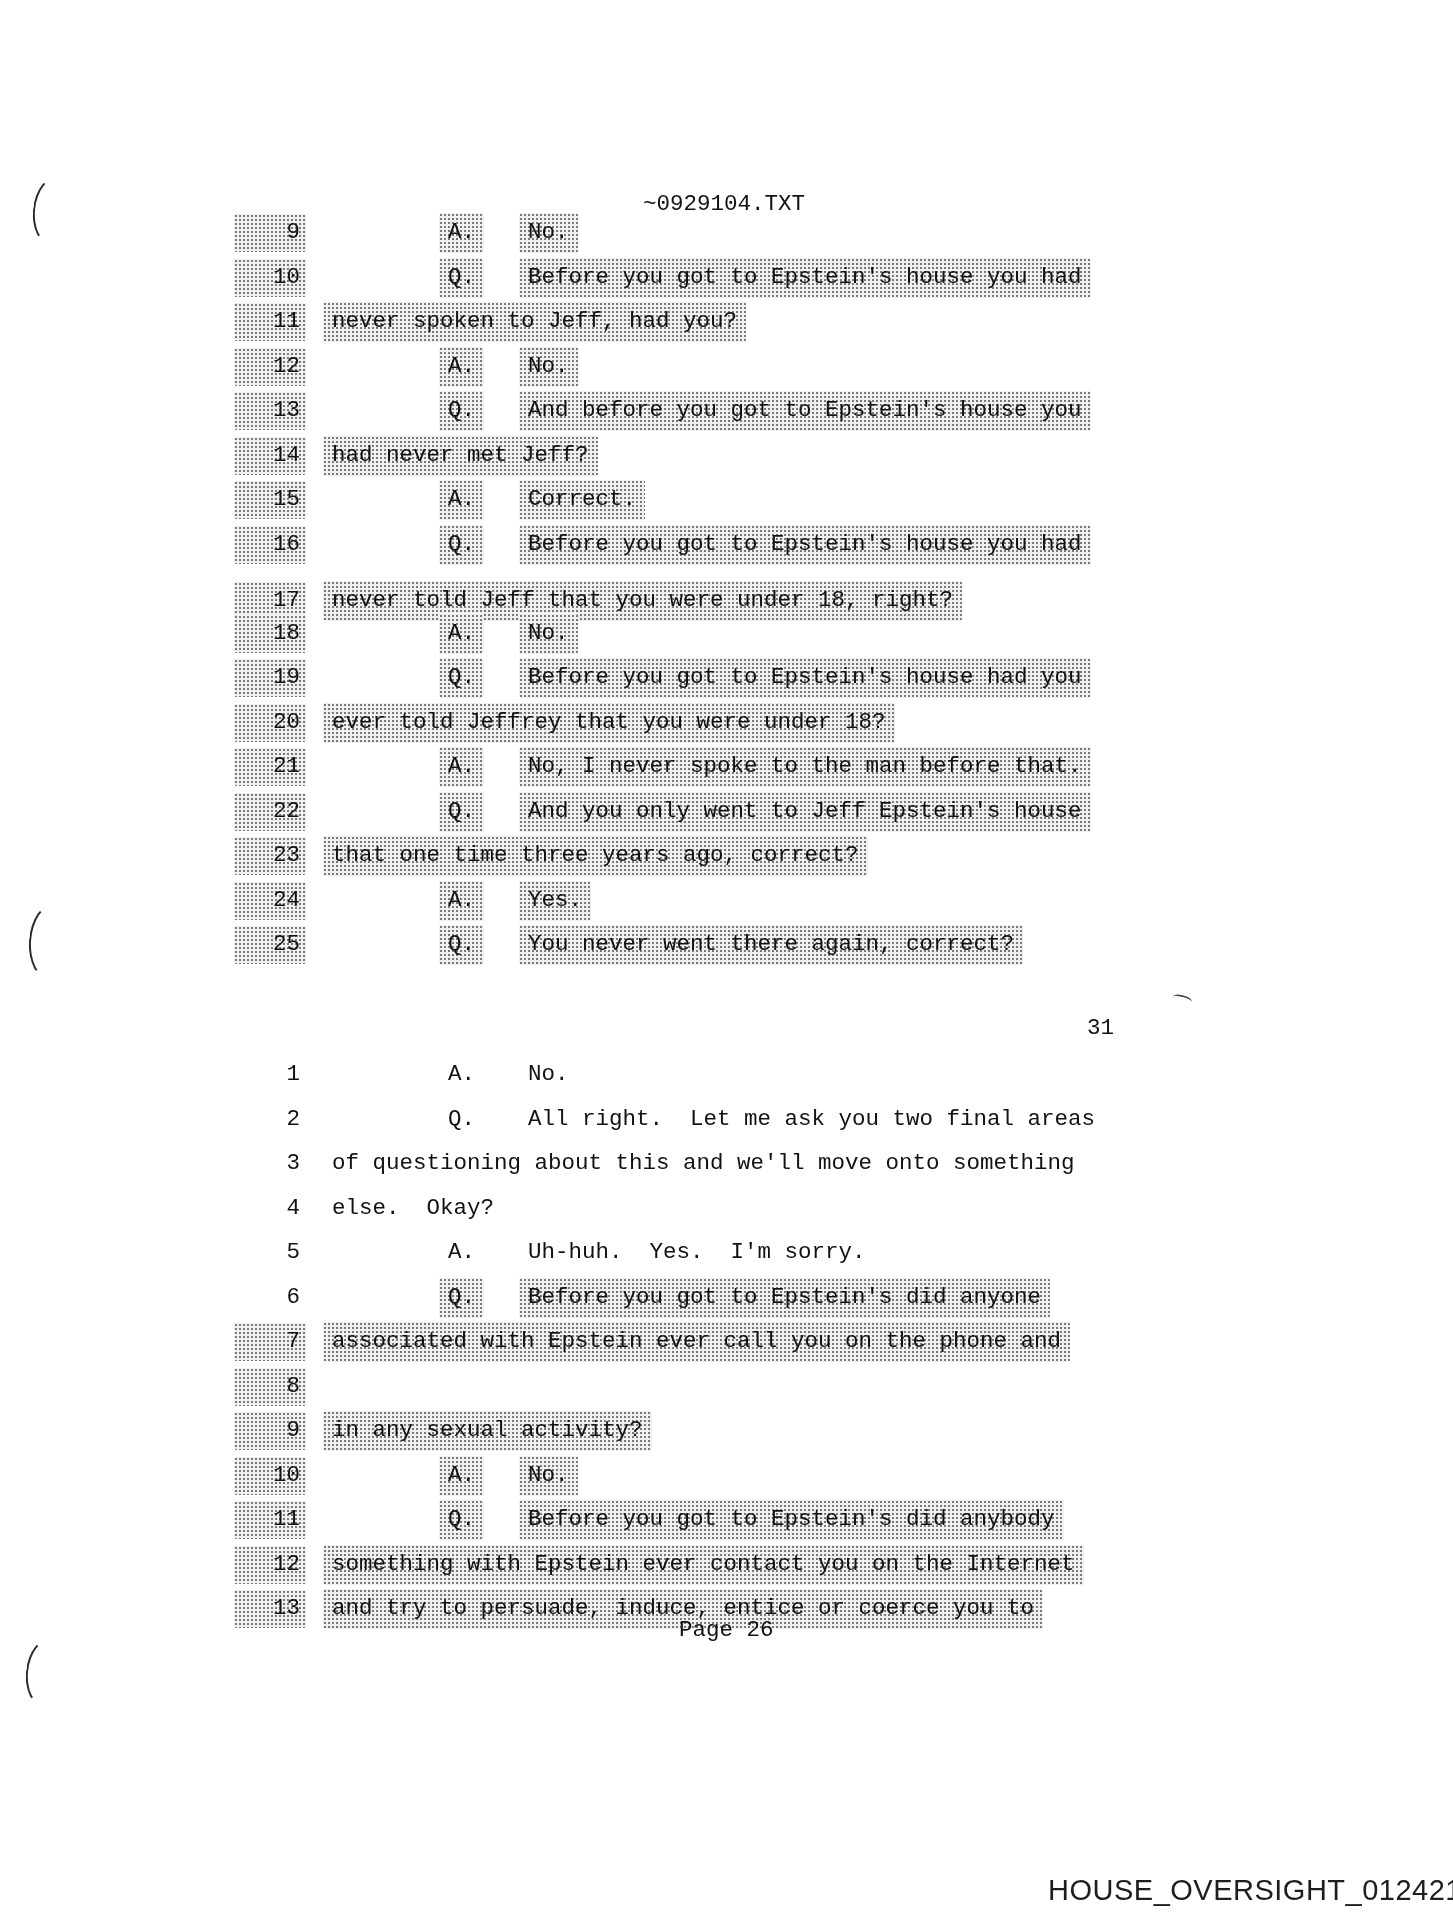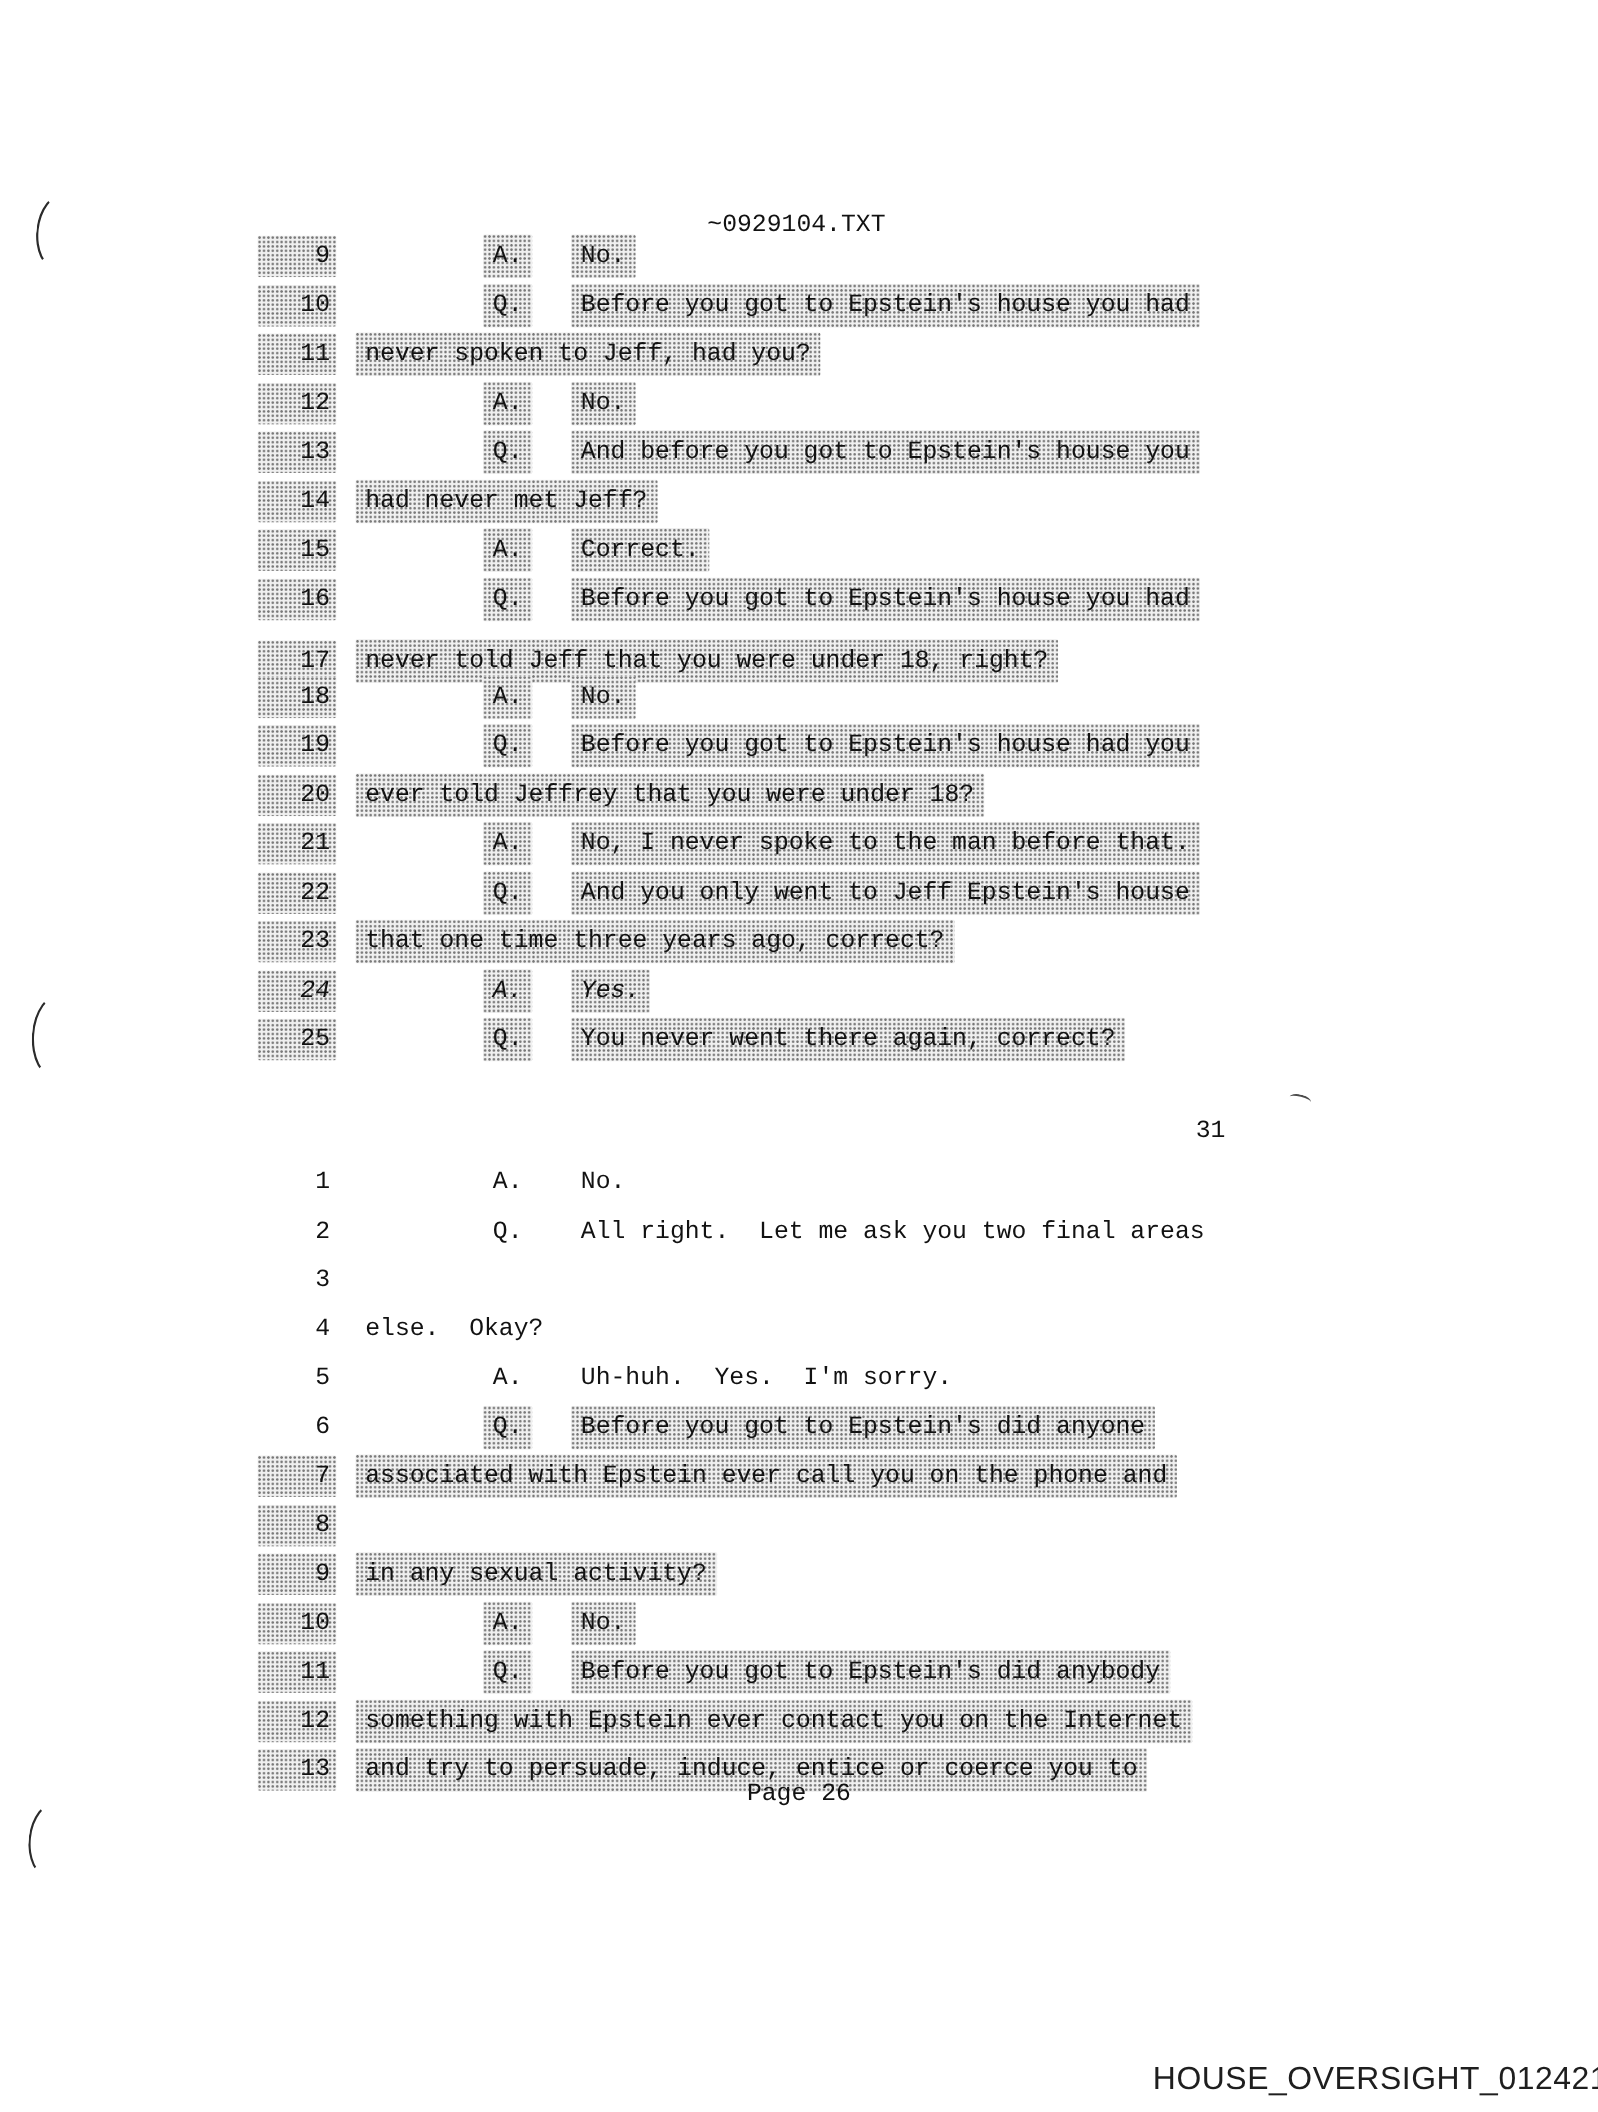--- a/index.html
+++ b/index.html
@@ -145,21 +145,21 @@
       <div class="line mono" style="top: 796.5px;">
     <span class="num hl">22</span>
     <span class="speaker hl">Q.</span>
     <span class="text hl">And you only went to Jeff Epstein's house</span>
   </div>
       <div class="line mono cont" style="top: 841px;">
     <span class="num hl">23</span>
 
     <span class="text hl">that one time three years ago, correct?</span>
   </div>
-      <div class="line mono" style="top: 885.5px; font-style: italic;">
+      <div class="line mono" style="top: 885.5px;">
     <span class="num hl">24</span>
     <span class="speaker hl">A.</span>
     <span class="text hl">Yes.</span>
   </div>
       <div class="line mono" style="top: 930px;">
     <span class="num hl">25</span>
     <span class="speaker hl">Q.</span>
     <span class="text hl">You never went there again, correct?</span>
   </div>
       <div class="line mono" style="top: 1060px;">
@@ -168,20 +168,21 @@
     <span class="text">No.</span>
   </div>
       <div class="line mono" style="top: 1104.5px;">
     <span class="num">2</span>
     <span class="speaker">Q.</span>
     <span class="text">All right.  Let me ask you two final areas</span>
   </div>
       <div class="line mono cont" style="top: 1149px;">
     <span class="num">3</span>
 
+    <span class="text">of questioning about this and we'll move onto something</span>
   </div>
       <div class="line mono cont" style="top: 1193.5px;">
     <span class="num">4</span>
 
     <span class="text">else.  Okay?</span>
   </div>
       <div class="line mono" style="top: 1238px;">
     <span class="num">5</span>
     <span class="speaker">A.</span>
     <span class="text">Uh-huh.  Yes.  I'm sorry.</span>

